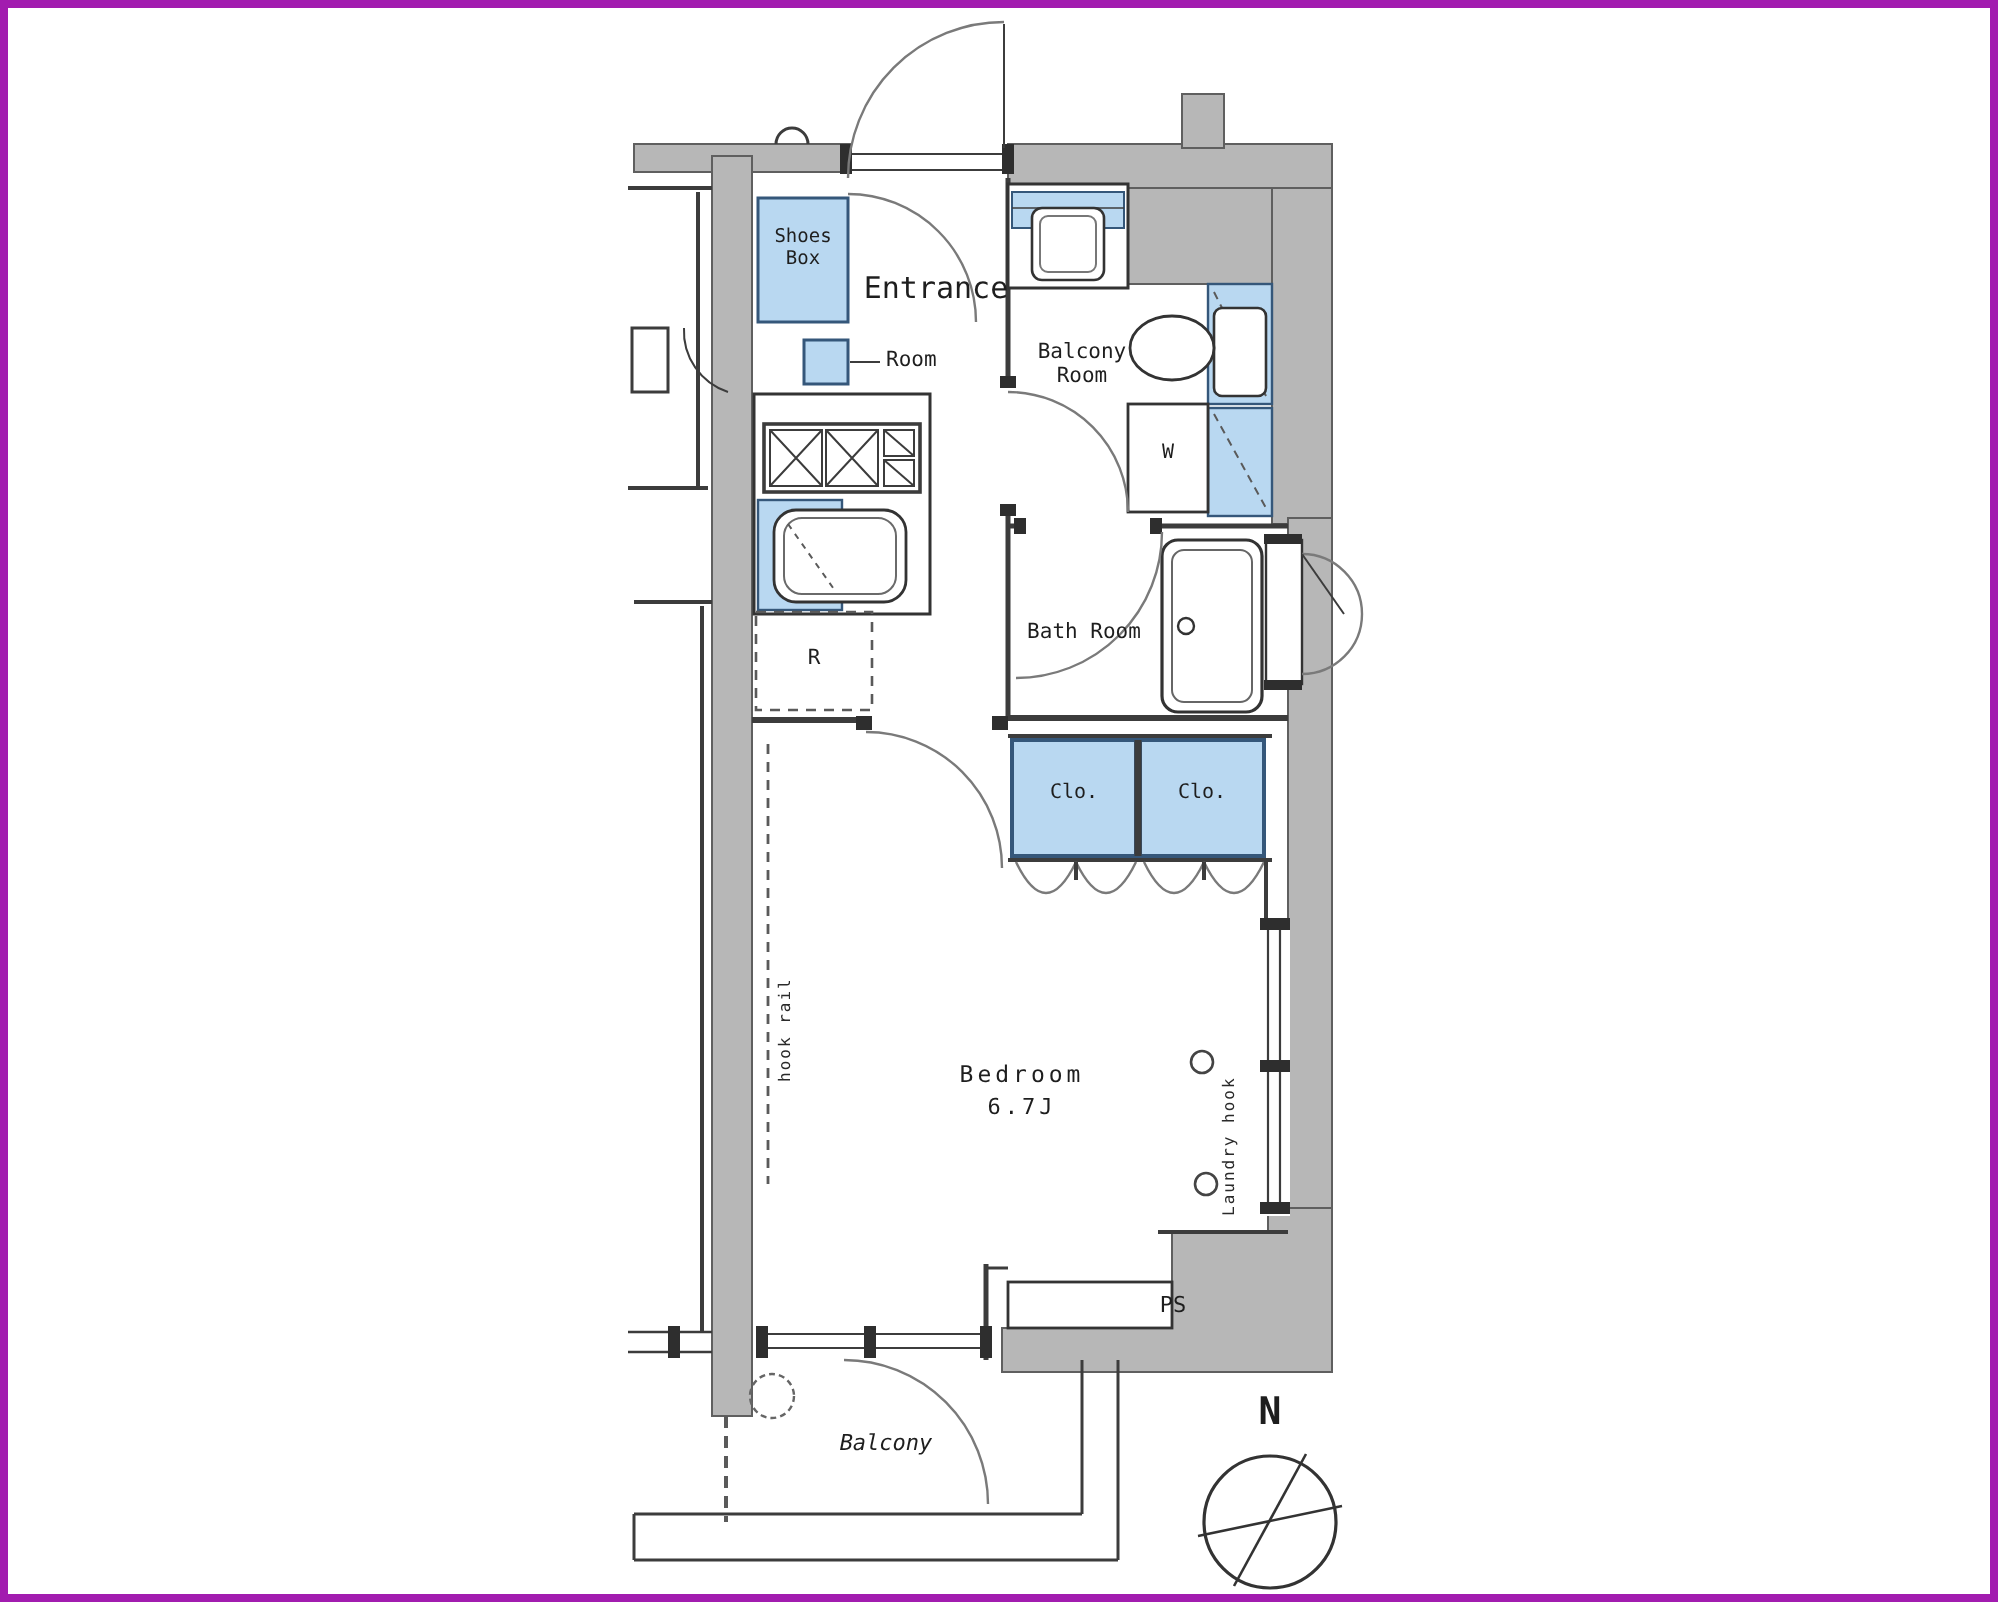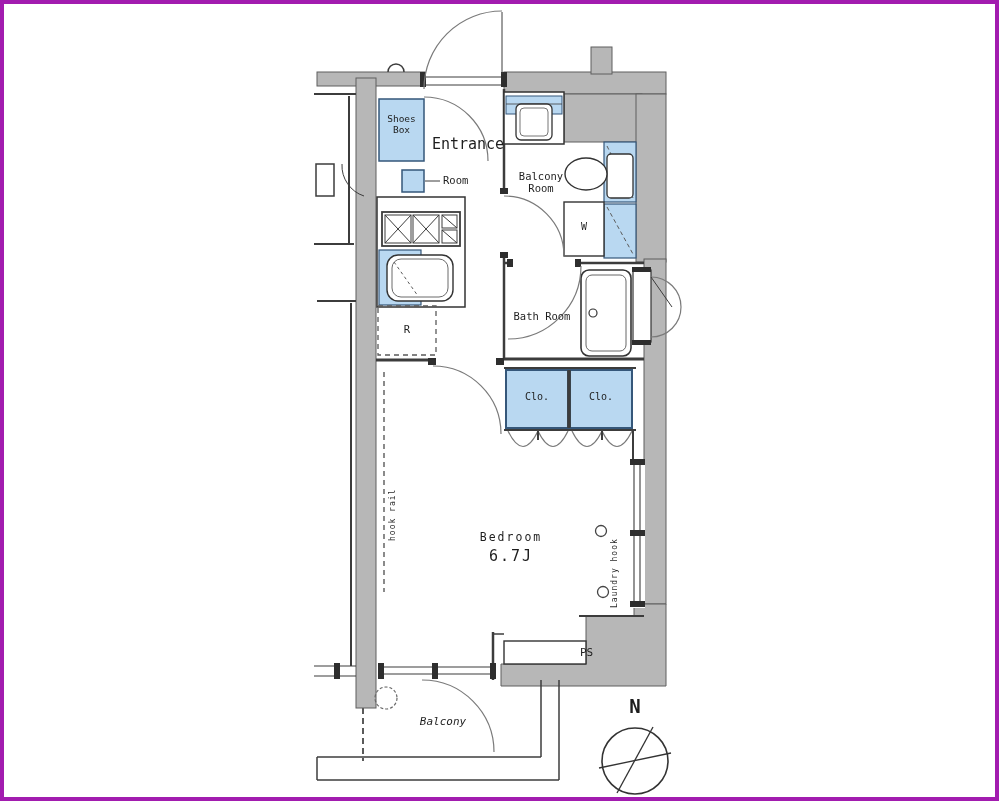--- a/index.html
+++ b/index.html
@@ -219,20 +219,20 @@
   <div class="lbl c" style="left:375px;top:110px;width:45px;font-size:9.5px;">Shoes Box</div>
   <div class="lbl c nw" style="left:425px;top:132px;width:78px;font-size:15px;">Entrance</div>
   <div class="lbl nw" style="left:439px;top:170px;font-size:10.5px;">Room</div>
   <div class="lbl c" style="left:505px;top:166px;width:64px;font-size:10.5px;">Balcony Room</div>
   <div class="lbl c" style="left:560px;top:217px;width:40px;font-size:10px;">W</div>
   <div class="lbl c" style="left:374px;top:319px;width:58px;font-size:10.5px;">R</div>
   <div class="lbl c nw" style="left:497px;top:306px;width:82px;font-size:10.5px;">Bath Room</div>
   <div class="lbl c" style="left:502px;top:387px;width:62px;font-size:10px;">Clo.</div>
   <div class="lbl c" style="left:566px;top:387px;width:62px;font-size:10px;">Clo.</div>
   <div class="lbl c" style="left:432px;top:527px;width:150px;font-size:11.5px;letter-spacing:2px;text-align:center;">Bedroom</div>
-  <div class="lbl c" style="left:432px;top:544px;width:150px;font-size:15px;letter-spacing:2px;">6.7J</div>
+  <div class="lbl c" style="left:432px;top:544px;width:150px;font-size:11px;letter-spacing:2px;">6.7J</div>
   <div class="lbl vtext" style="left:384px;top:452px;height:85px;">hook rail</div>
   <div class="lbl vtext" style="left:606px;top:512px;height:92px;">Laundry hook</div>
   <div class="lbl c" style="left:520px;top:643px;width:69px;font-size:11px;padding-left:28px;">PS</div>
   <div class="lbl c nw" style="left:395px;top:712px;width:88px;font-size:11px;font-style:italic;">Balcony</div>
   <div class="lbl c" style="left:610px;top:692px;width:42px;font-size:19px;font-weight:bold;">N</div>
 
 </div>
 
 </body></html>

